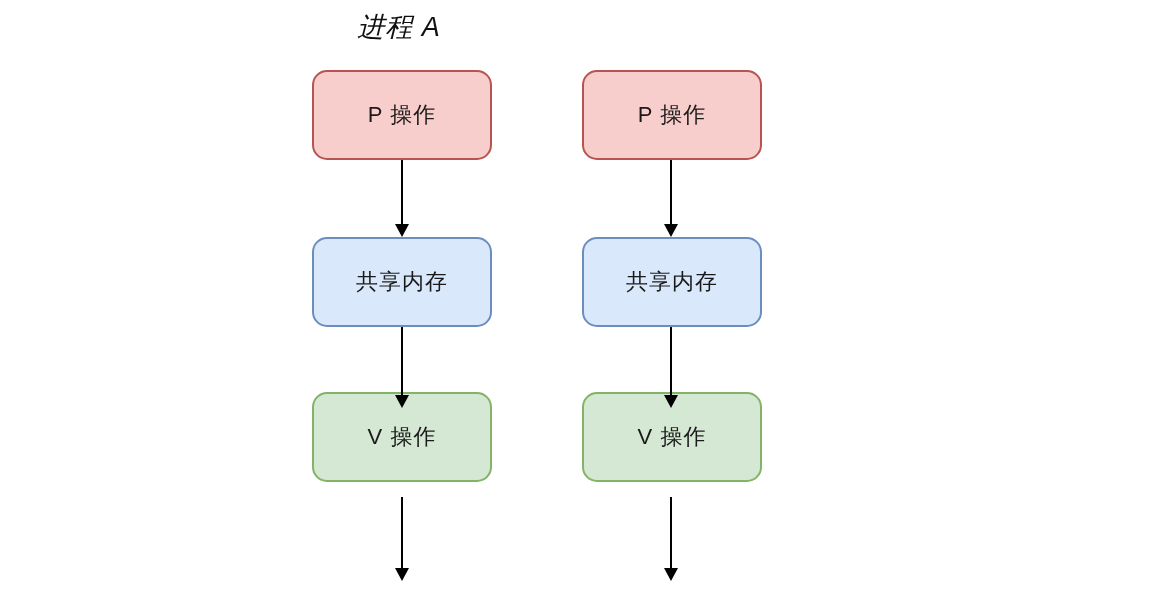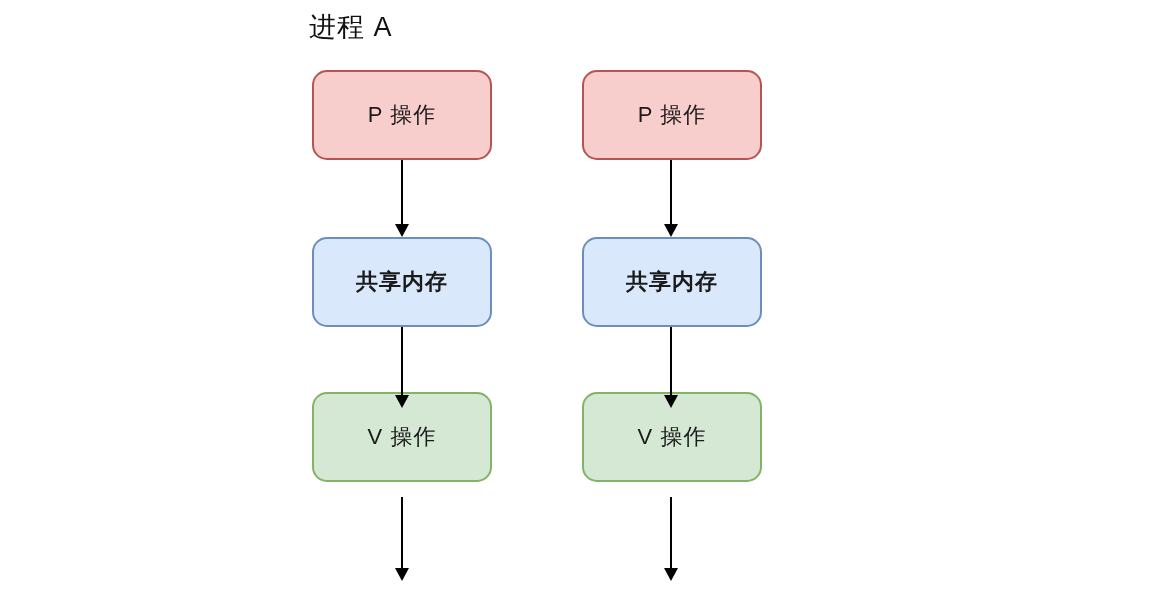--- a/index.html
+++ b/index.html
@@ -12,25 +12,26 @@
     width: 1170px;
     height: 600px;
     background: #ffffff;
     overflow: hidden;
     font-family: "Liberation Sans", "DejaVu Sans", sans-serif;
   }
   .col-title {
     position: absolute;
     top: 10px;
     width: 180px;
-    text-align: left;
+    text-align: center;
     font-size: 27px;
     line-height: 34px;
     color: #111111;
     letter-spacing: 1px;
+    font-style: italic;
   }
   .title-a { left: 309px; }
   .title-b { left: 574px; }
 
   .node {
     position: absolute;
     width: 180px;
     height: 90px;
     box-sizing: border-box;
     border: 2px solid #999999;
@@ -38,21 +39,21 @@
     display: flex;
     align-items: center;
     justify-content: center;
     font-size: 22px;
     color: #1a1a1a;
     letter-spacing: 1px;
   }
   .col-a { left: 312px; }
   .col-b { left: 582px; }
   .row-0 { top: 70px; }
-  .row-1 { top: 237px; font-weight: bold; }
+  .row-1 { top: 237px; }
   .row-2 { top: 392px; }
 
   .arrow {
     position: absolute;
     width: 14px;
     display: flex;
     flex-direction: column;
     align-items: center;
   }
   .arrow .shaft {

